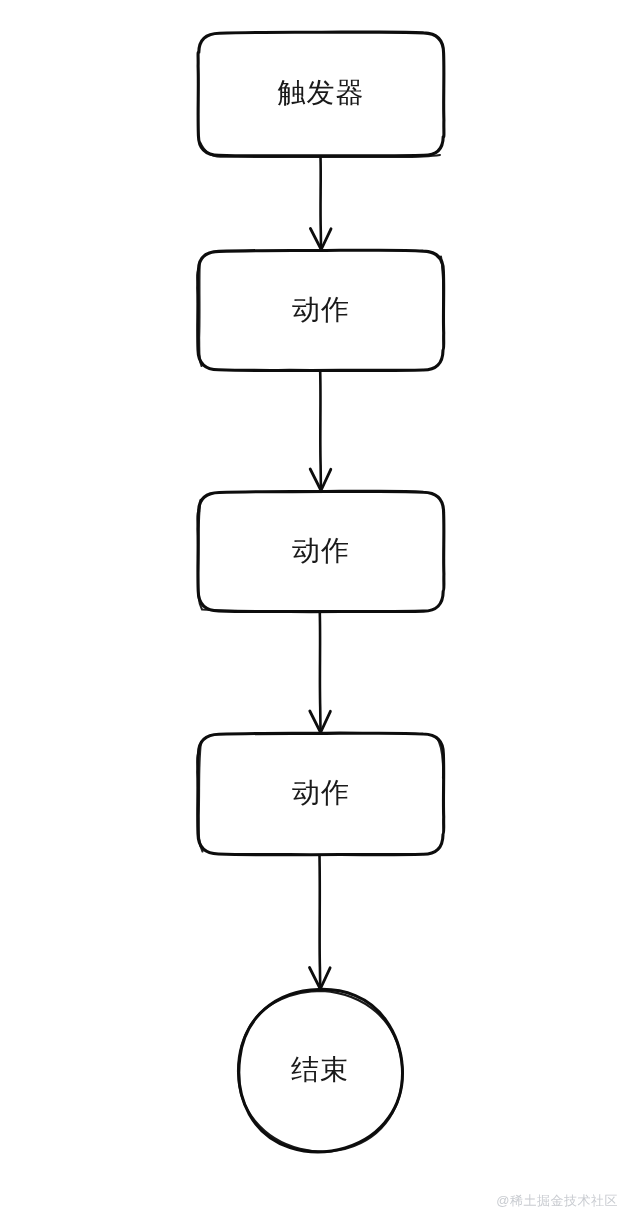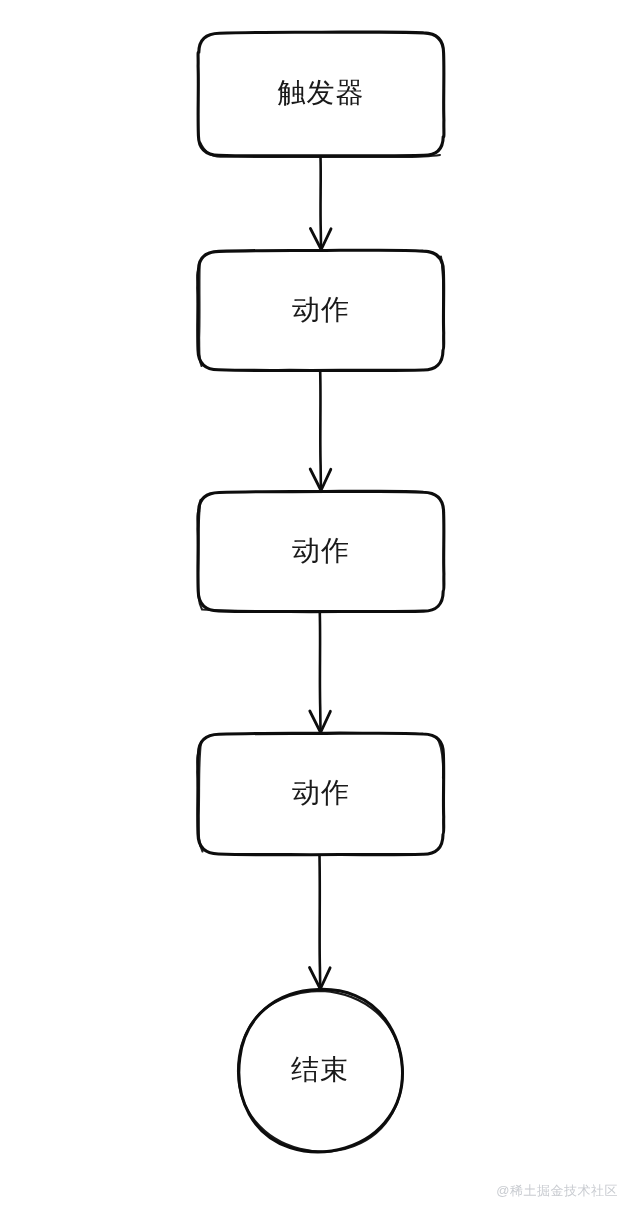--- a/index.html
+++ b/index.html
@@ -48,21 +48,21 @@
   .arrow-head {
     fill: none;
     stroke: #0d0d0d;
     stroke-width: 2.8;
     stroke-linecap: round;
     stroke-linejoin: round;
   }
   #watermark {
     position: absolute;
     right: 12px;
-    bottom: 14px;
+    bottom: 4px;
     font-size: 13px;
     color: #c9ccd1;
     font-family: "Liberation Sans", "DejaVu Sans", sans-serif;
     letter-spacing: 0.5px;
     white-space: nowrap;
     user-select: none;
   }
 </style>
 </head>
 <body>

